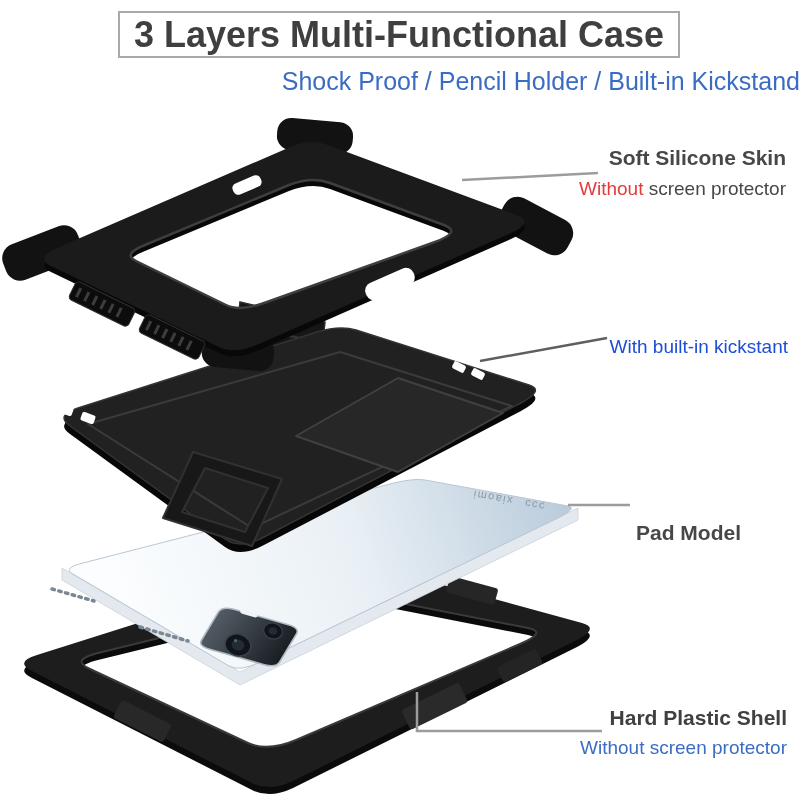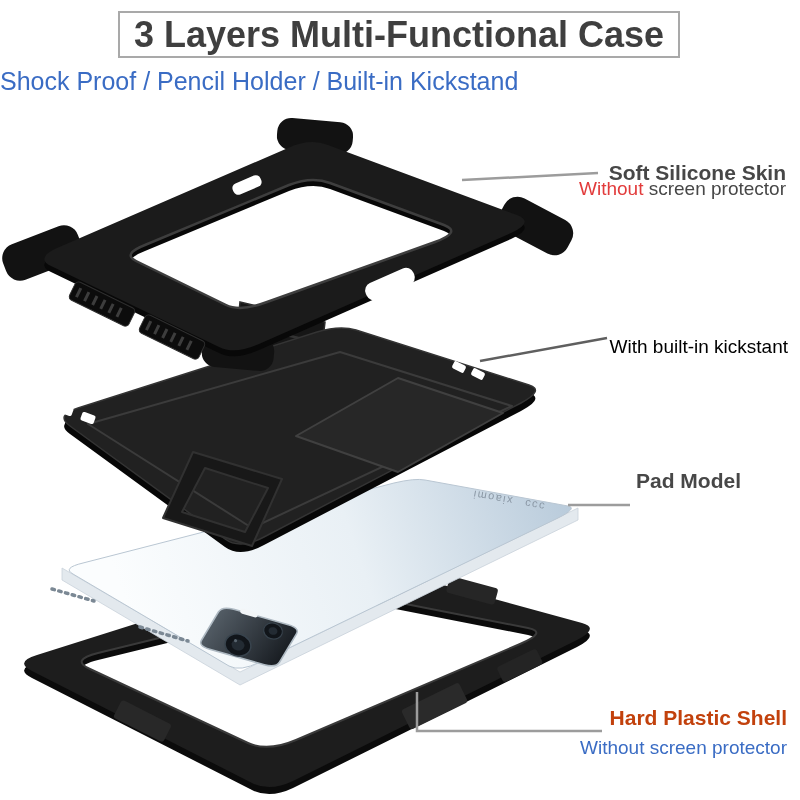--- a/index.html
+++ b/index.html
@@ -9,21 +9,21 @@
   }
   .title-box{
     position:absolute;left:118px;top:11px;width:562px;height:47px;
     border:2px solid #a9a9a9;box-sizing:border-box;
     display:flex;align-items:center;justify-content:center;
   }
   .title-box h1{
     margin:12px;font-size:36px;font-weight:700;letter-spacing:0px;white-space:nowrap;
   }
   .subtitle{
-    position:absolute;left:0;top:67px;width:800px;text-align:left;
+    position:absolute;left:0;top:67px;width:800px;text-align:right;
     font-size:25px;font-weight:500;white-space:nowrap;
   }
   .illustration{position:absolute;left:0;top:0;width:800px;height:800px;}
   .callout-label{
     position:absolute;font-size:21px;font-weight:700;white-space:nowrap;line-height:26px;
   }
   .callout-sub{
     position:absolute;font-size:19px;font-weight:400;white-space:nowrap;line-height:24px;
   }
   .ra{text-align:right;}
@@ -155,29 +155,29 @@
     </g>
 
     <g fill="none" stroke-linecap="butt">
       <path stroke="#9c9c9c" stroke-width="2.5" d="M462,180 L598,173"></path>
       <path stroke="#5f5f5f" stroke-width="2.5" d="M480,361 L607,338"></path>
       <path stroke="#9c9c9c" stroke-width="2.5" d="M568,505 L630,505"></path>
       <path stroke="#9c9c9c" stroke-width="2.5" d="M417,692 L417,731 L602,731"></path>
     </g>
   </svg>
 
-  <div class="callout-label ra" style="top: 160px; right: 14px; color: rgb(71, 71, 71); margin-left: 26px;" fill="#474747">Soft Silicone Skin</div>
+  <div class="callout-label ra" style="top: 145px; right: 14px; color: rgb(71, 71, 71); margin-left: 26px;" fill="#474747">Soft Silicone Skin</div>
   <div class="callout-sub ra" style="top:177px;right:14px;">
     <span fill="#e23b3b" style="color: rgb(226, 59, 59);">Without</span><span fill="#474747" style="color: rgb(71, 71, 71);"> screen protector</span>
   </div>
 
   <div class="callout-sub ra" style="top:335px;right:12px;">
-    <span fill="#3a6cc4" style="color: #000000;">With built-in kickstant</span>
+    <span fill="#3a6cc4" style="color: #1d4ed8;">With built-in kickstant</span>
   </div>
 
-  <div class="callout-label" style="top: 468px; left: 636px; color: rgb(71, 71, 71);" fill="#474747">Pad Model</div>
+  <div class="callout-label" style="top: 520px; left: 636px; color: rgb(71, 71, 71);" fill="#474747">Pad Model</div>
 
-  <div class="callout-label ra" style="top: 705px; right: 13px; color: #c2410c;" fill="#474747">Hard Plastic Shell</div>
+  <div class="callout-label ra" style="top: 705px; right: 13px; color: #404040;" fill="#474747">Hard Plastic Shell</div>
   <div class="callout-sub ra" style="top:736px;right:13px;">
     <span fill="#3a6cc4" style="color: rgb(58, 108, 196);">Without screen protector</span>
   </div>
 
 </div>
 
 </body></html>

